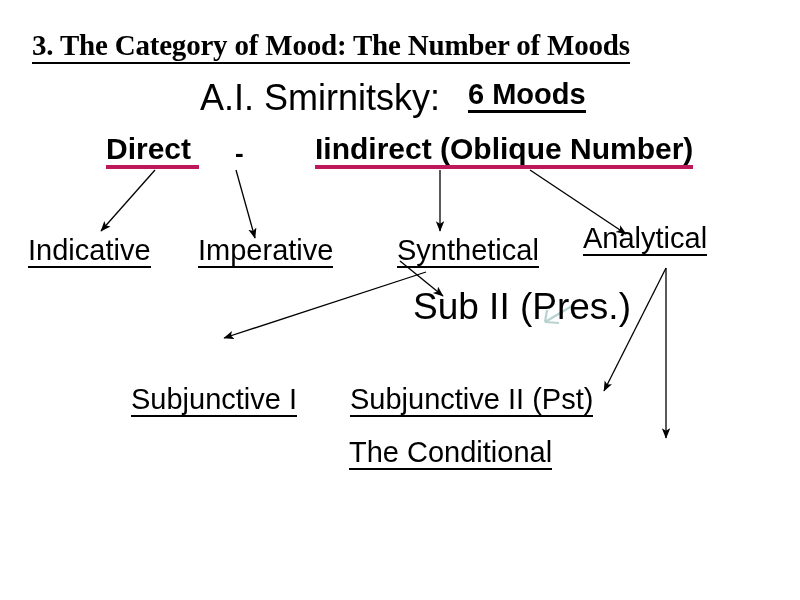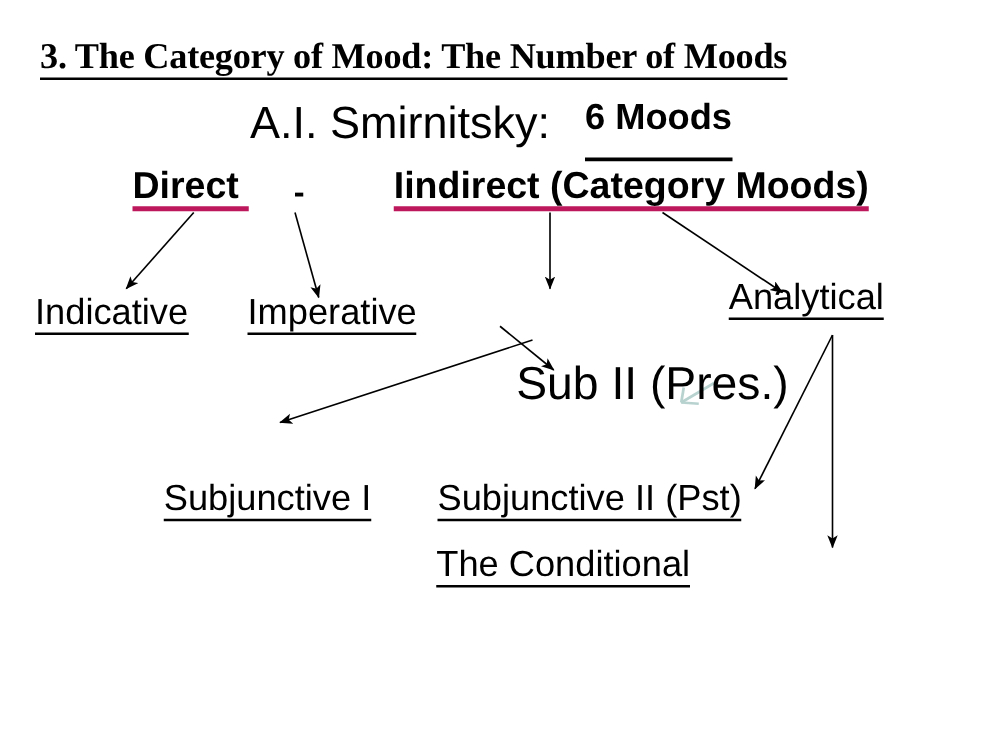--- a/index.html
+++ b/index.html
@@ -41,21 +41,21 @@
   }
   
   .subtitle-plain {
     font-size: 36px;
     font-weight: normal;
   }
   .subtitle-strong {
     font-size: 29px;
     font-weight: bold;
     border-bottom: 3px solid #000;
-    padding-bottom: 17px;
+    padding-bottom: 1px;
   }
   
   .lvl1 {
     font-size: 30px;
     font-weight: bold;
     border-bottom: 4px solid #be185d;
     padding-bottom: 1px;
   }
   .dash {
     font-size: 26px;
@@ -102,24 +102,25 @@
     </g>
   </svg>
 
   <div class="txt title" style="left:32px; top:31px;">3. The Category of Mood: The Number of Moods</div>
 
   <div class="txt subtitle-plain" style="left:200px; top:80px;">A.I. Smirnitsky:</div>
   <div class="txt subtitle-strong" style="left:468px; top:80px;">6 Moods</div>
 
   <div class="txt lvl1" style="left:106px; top:134px;">Direct </div>
   <div class="txt dash" style="left:235px; top:140px;">-</div>
-  <div class="txt lvl1" style="left:315px; top:134px;">Iindirect (Category Moods)</div>
+  <div class="txt lvl1" style="left:315px; top:134px;">Iindirect (Oblique Number)</div>
 
   <div class="txt term" style="left:198px; top:236px;">Imperative</div>
   <div class="txt term" style="left:28px; top:236px;">Indicative</div>
+  <div class="txt term" style="left:397px; top:236px;">Synthetical</div>
   <div class="txt term" style="left:583px; top:224px;">Analytical</div>
 
   <div class="txt term-plain" style="left:413px; top:288px;">Sub II (Pres.)</div>
 
   <div class="txt term" style="left:131px; top:385px;">Subjunctive I</div>
   <div class="txt term" style="left:350px; top:385px;">Subjunctive II (Pst)</div>
   <div class="txt term" style="left:349px; top:438px;">The Conditional</div>
 
 </div>
 

